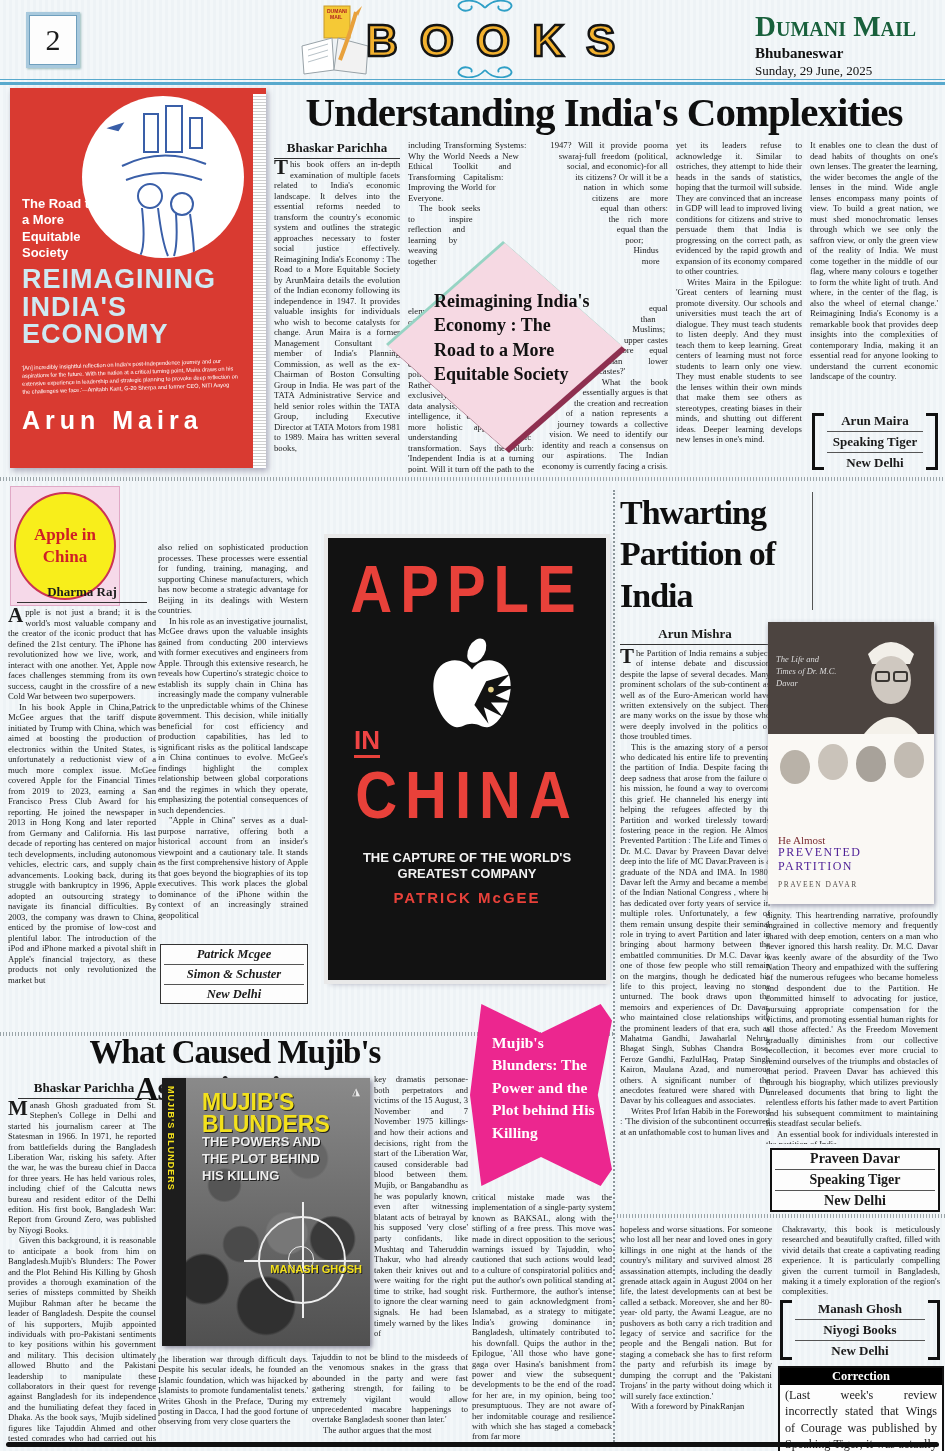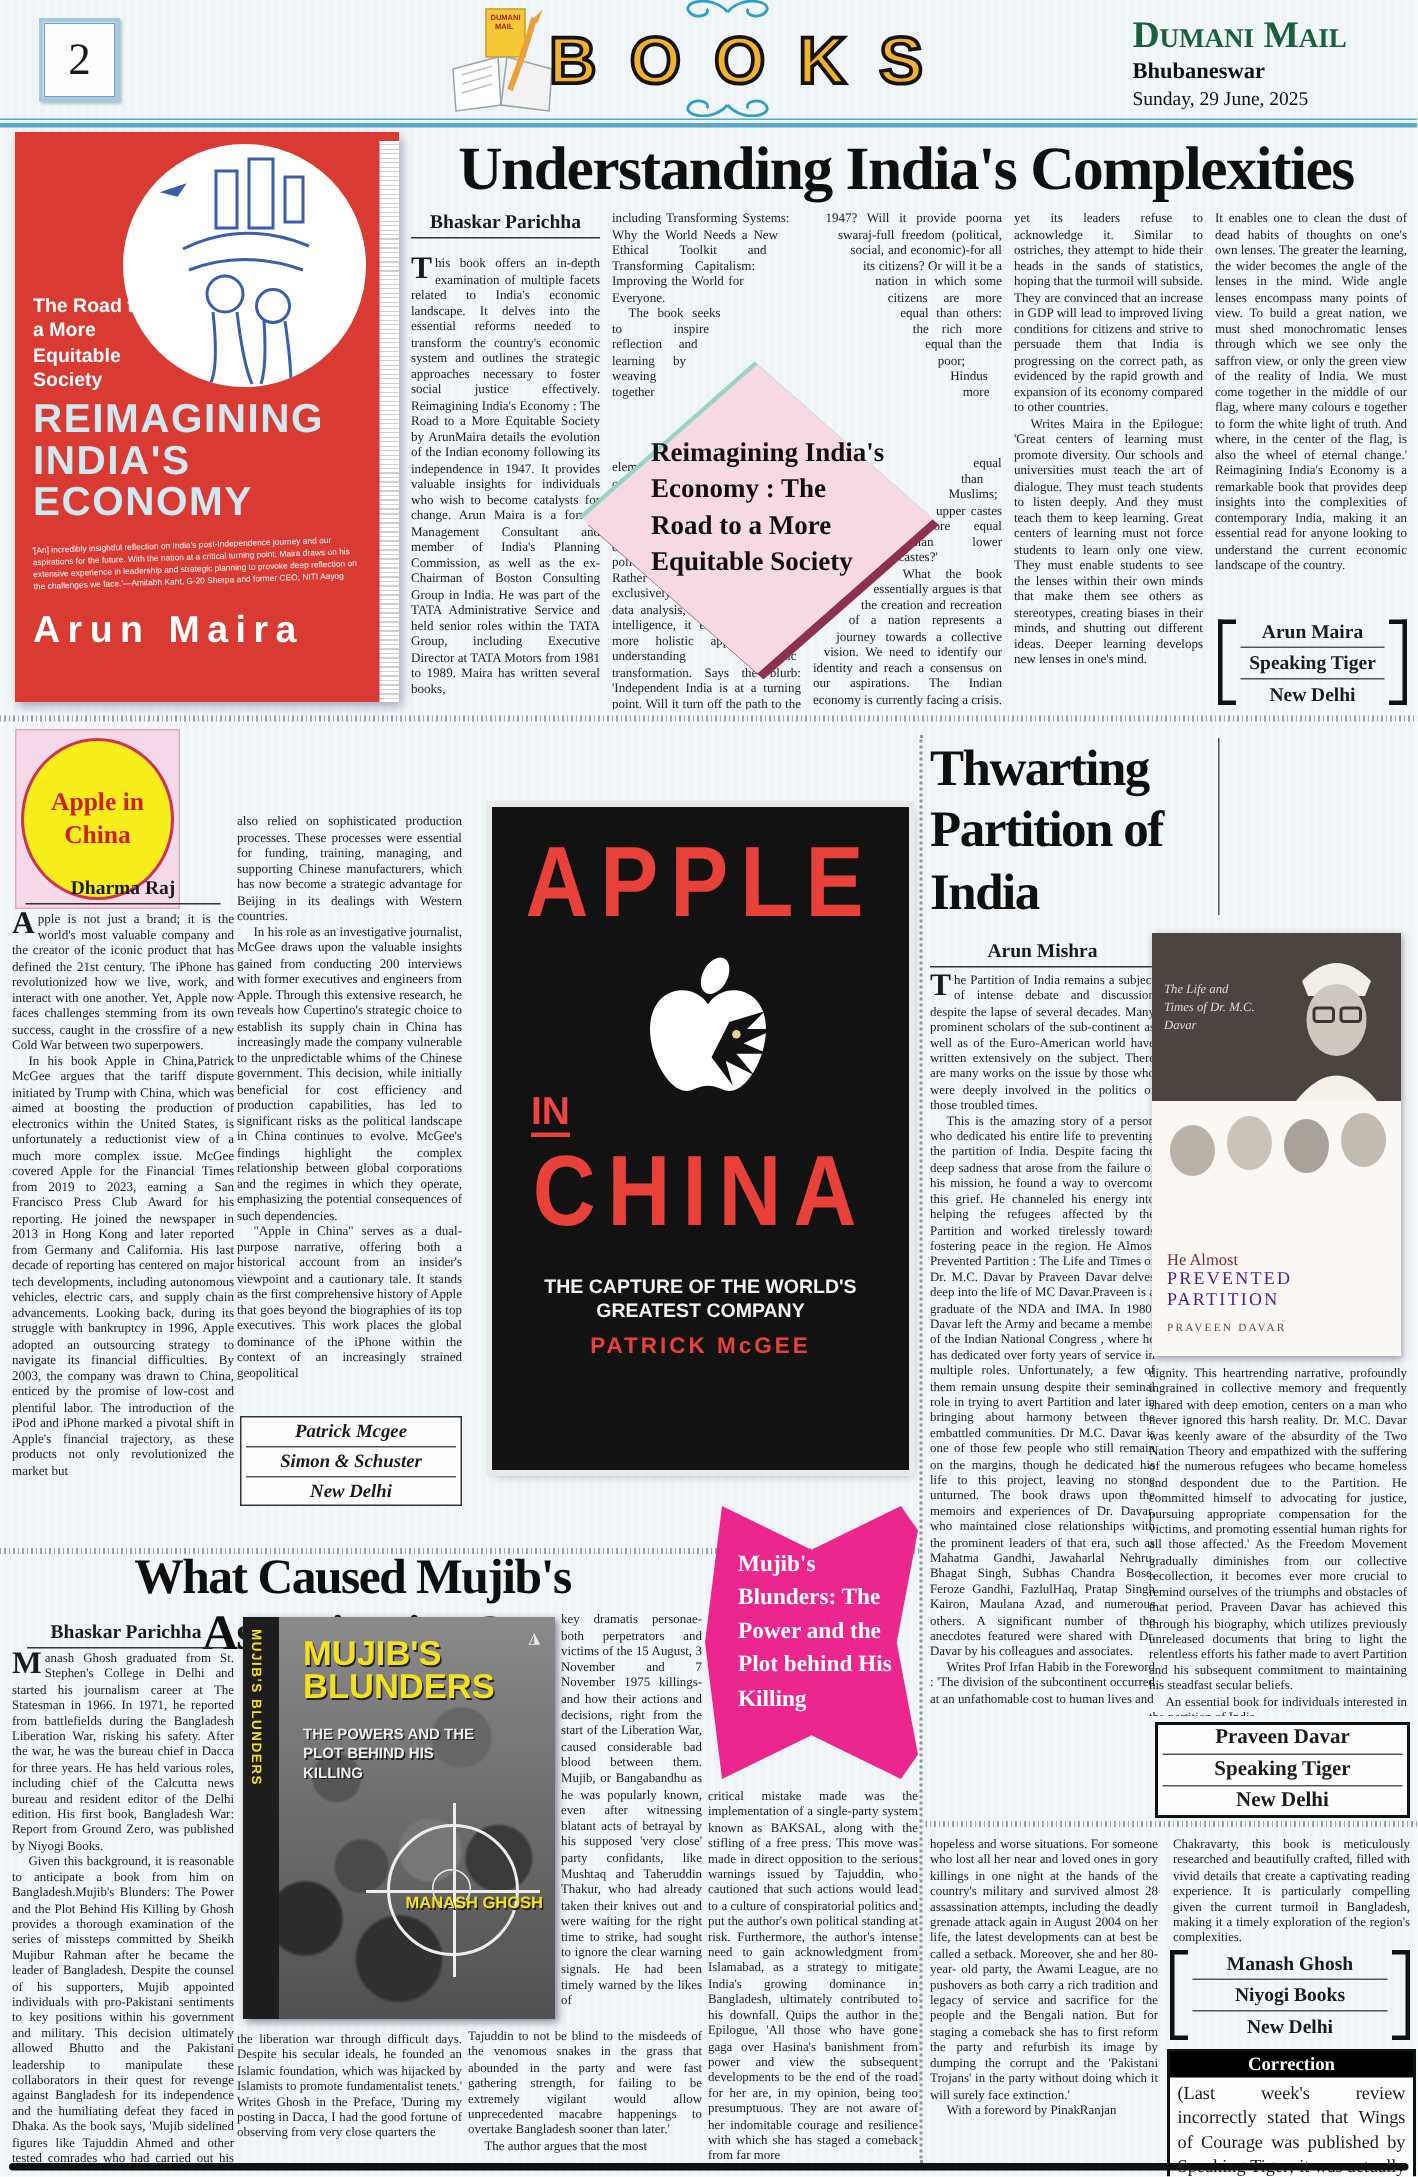--- a/index.html
+++ b/index.html
@@ -9,30 +9,30 @@
   .abs{position:absolute;}
 
   
   .pageno{left:26px;top:12px;width:48px;height:50px;background:#fdfdfd;
     border:3px solid #a8c9dd;box-shadow:inset 0 0 0 1px #6f9fbd, 1px 1px 2px #9bb;
     display:flex;align-items:center;justify-content:center;font-size:30px;}
   .books-title{left:366px;top:16px;width:260px;font-family:"Liberation Sans",sans-serif;
     font-weight:bold;font-size:44px;letter-spacing:22px;color:#f2b12e;
     -webkit-text-stroke:2.5px #141414;text-stroke:2.5px #141414;white-space:nowrap;}
   .mast-right{left:755px;top:8px;width:185px;line-height:1.25;}
-  .mast-name{font-variant:small-caps;font-weight:bold;font-size:25px;color:#19603c;}
+  .mast-name{font-variant:small-caps;font-weight:bold;font-size:29px;color:#19603c;}
   .mast-city{font-weight:bold;font-size:15px;color:#111;}
   .mast-date{font-size:13px;color:#111;}
   .hrule1{left:0;top:79px;width:945px;height:1px;background:#58a9cd;}
   .hrule2{left:0;top:82px;width:945px;height:3px;background:#58a9cd;}
 
   
   .head{font-weight:bold;color:#0f0f0f;font-family:"Liberation Serif",serif;}
   .byline{font-weight:bold;font-size:13px;text-align:center;border-bottom:1.5px solid #333;
-    padding-bottom:2px;margin-bottom:11px;}
+    padding-bottom:2px;margin-bottom:0;}
   .body{font-size:8.7px;line-height:10.5px;text-align:justify;overflow:hidden;}
   .body .para{margin:0;}
   .body .para + .para{text-indent:11px;}
   .body .dropcap::first-letter{float:left;font-size:21px;line-height:17px;
     padding-right:2px;font-weight:bold;}
   .wavy{height:4px;background:repeating-linear-gradient(90deg,#9aa4a8 0 1px,transparent 1px 3px);}
   .vdots{width:0;border-left:2px dotted #8b969b;}
   .vline{width:1px;background:#555;}
 
   
@@ -126,22 +126,22 @@
       radial-gradient(circle at 30% 40%, #555 0 7%, transparent 8%),
       radial-gradient(circle at 70% 30%, #666 0 8%, transparent 9%),
       radial-gradient(circle at 50% 85%, #303030 0 11%, transparent 12%),
       linear-gradient(180deg,#8a8a8a 0%,#6f6f6f 45%,#505050 100%);
     font-family:"Liberation Sans",sans-serif;}
   .c4-spine{position:absolute;left:0;top:0;width:24px;height:100%;background:#1d1d1d;}
   .c4-spine span{position:absolute;left:4px;top:8px;writing-mode:vertical-rl;color:#f3e11c;
     font-weight:bold;font-size:9px;letter-spacing:1px;}
   .c4-title{position:absolute;left:40px;top:14px;width:130px;color:#f3e11c;font-weight:bold;
     font-size:23px;line-height:0.95;text-shadow:1px 1px 0 #222;}
-  .c4-sub{position:absolute;left:40px;top:72px;width:120px;color:#eee;font-weight:bold;
-    font-size:10px;line-height:1.3;text-shadow:1px 1px 0 #222;}
+  .c4-sub{position:absolute;left:40px;top:56px;width:120px;color:#eee;font-weight:bold;
+    font-size:13px;line-height:1.3;text-shadow:1px 1px 0 #222;}
   .c4-cross{position:absolute;left:96px;top:138px;width:84px;height:84px;border:2px solid #eee;
     border-radius:50%;}
   .c4-cross::before{content:"";position:absolute;left:50%;top:-16px;width:1.5px;height:116px;
     background:#eee;}
   .c4-cross::after{content:"";position:absolute;top:50%;left:-16px;height:1.5px;width:116px;
     background:#eee;}
   .c4-inner{position:absolute;left:28px;top:28px;width:24px;height:24px;border:1.5px solid #eee;
     border-radius:50%;}
   .c4-auth{position:absolute;right:8px;top:186px;color:#f3e11c;font-weight:bold;font-size:11px;
     line-height:1.05;text-align:center;text-shadow:1px 1px 0 #222;}

